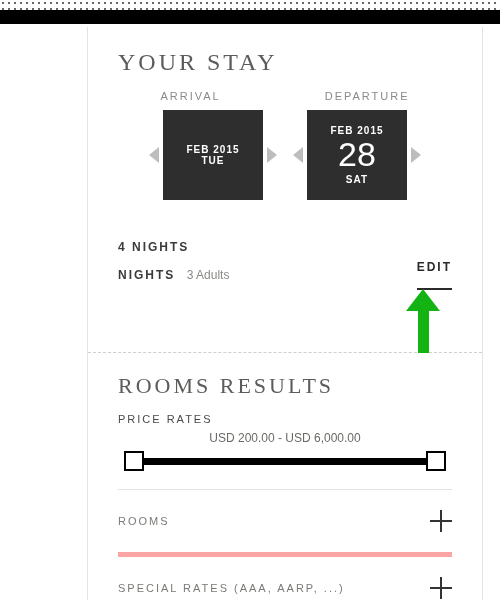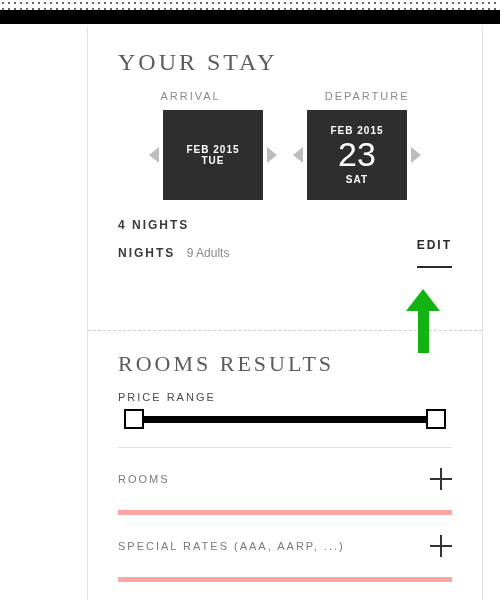--- a/index.html
+++ b/index.html
@@ -10,21 +10,21 @@
 .h1{font-size:24px;letter-spacing:3px;color:#5c5c5a;margin:0 0 14px;font-weight:normal}
 .labrow{display:flex;justify-content:center;gap:104px;font-family:Arial,sans-serif;font-size:11px;letter-spacing:2px;color:#8a8a86;margin-bottom:8px}
 .dates{display:flex;justify-content:center;align-items:center;gap:4px}
 .chev{width:0;height:0;border-top:8px solid transparent;border-bottom:8px solid transparent;cursor:pointer}
 .chevL{border-right:10px solid #bdbdbd}
 .chevR{border-left:10px solid #bdbdbd}
 .card{width:100px;height:90px;background:#2e2e2e;color:#fff;display:flex;flex-direction:column;align-items:center;justify-content:center;font-family:Arial,sans-serif}
 .card .m{font-size:10px;letter-spacing:1px;font-weight:bold}
 .card .d{font-size:34px;line-height:1.1}
 .card .w{font-size:10px;letter-spacing:1px;font-weight:bold}
-.meta{margin-top:18px;font-family:Arial,sans-serif;font-size:12px;color:#3a3a3a;display:flex;flex-direction:column;gap:6px}
+.meta{margin-top:40px;font-family:Arial,sans-serif;font-size:12px;color:#3a3a3a;display:flex;flex-direction:column;gap:6px}
 .meta .l{letter-spacing:2px;font-weight:bold}
 .guestsrow{display:flex;align-items:center;justify-content:space-between}
 .guestsrow .v{color:#8a8a86;letter-spacing:0;font-weight:normal;margin-left:8px}
 .edit{font-weight:bold;letter-spacing:2px;color:#2a2a2a;border-bottom:2px solid #2a2a2a;padding-bottom:14px;cursor:pointer}
 .arrow-hint{position:absolute;right:42px;top:262px;pointer-events:none}
 .arrow-hint .stem{width:11px;height:42px;background:#14b314;margin:0 auto}
 .arrow-hint .head{width:0;height:0;border-left:17px solid transparent;border-right:17px solid transparent;border-bottom:22px solid #14b314}
 .hr-dot{border:none;border-top:1px dashed #cfcfcf;margin:62px -30px 20px}
 .h2{font-size:22px;letter-spacing:3px;color:#5c5c5a;margin:0 0 14px;font-weight:normal}
 .prlabel{font-family:Arial,sans-serif;letter-spacing:2px;font-size:11px;color:#4a4a4a;margin-bottom:6px}
@@ -60,46 +60,47 @@
     <div class="chev chevL"></div>
     <div class="card">
       <span class="m">FEB 2015</span>
       <span class="w">TUE</span>
     </div>
     <div class="chev chevR"></div>
     <div style="width:8px"></div>
     <div class="chev chevL"></div>
     <div class="card">
       <span class="m">FEB 2015</span>
-      <span class="d">23</span>
+      <span class="d">28</span>
       <span class="w">SAT</span>
     </div>
     <div class="chev chevR"></div>
   </div>
 
   <div class="meta">
     <div><span class="l">4 NIGHTS</span></div>
     <div class="guestsrow">
       <div>
         <span class="l">NIGHTS</span>
-        <span class="v">9 Adults</span>
+        <span class="v">3 Adults</span>
       </div>
       <span class="edit">EDIT</span>
     </div>
   </div>
 
   <div class="arrow-hint">
     <div class="head"></div>
         <div class="stem"></div>
   </div>
 
   <hr class="hr-dot">
 
   <h2 class="h2">ROOMS RESULTS</h2>
-  <div class="prlabel">PRICE RANGE</div>
+  <div class="prlabel">PRICE RATES</div>
+  <div class="rangetxt">USD 200.00 - USD 6,000.00</div>
   <div class="slider">
     <div class="track"></div>
     <div class="hndl hL"></div>
     <div class="hndl hR"></div>
   </div>
 
   <hr class="thinrule">
 
   <div class="accrow">
     <span class="t">ROOMS</span>

